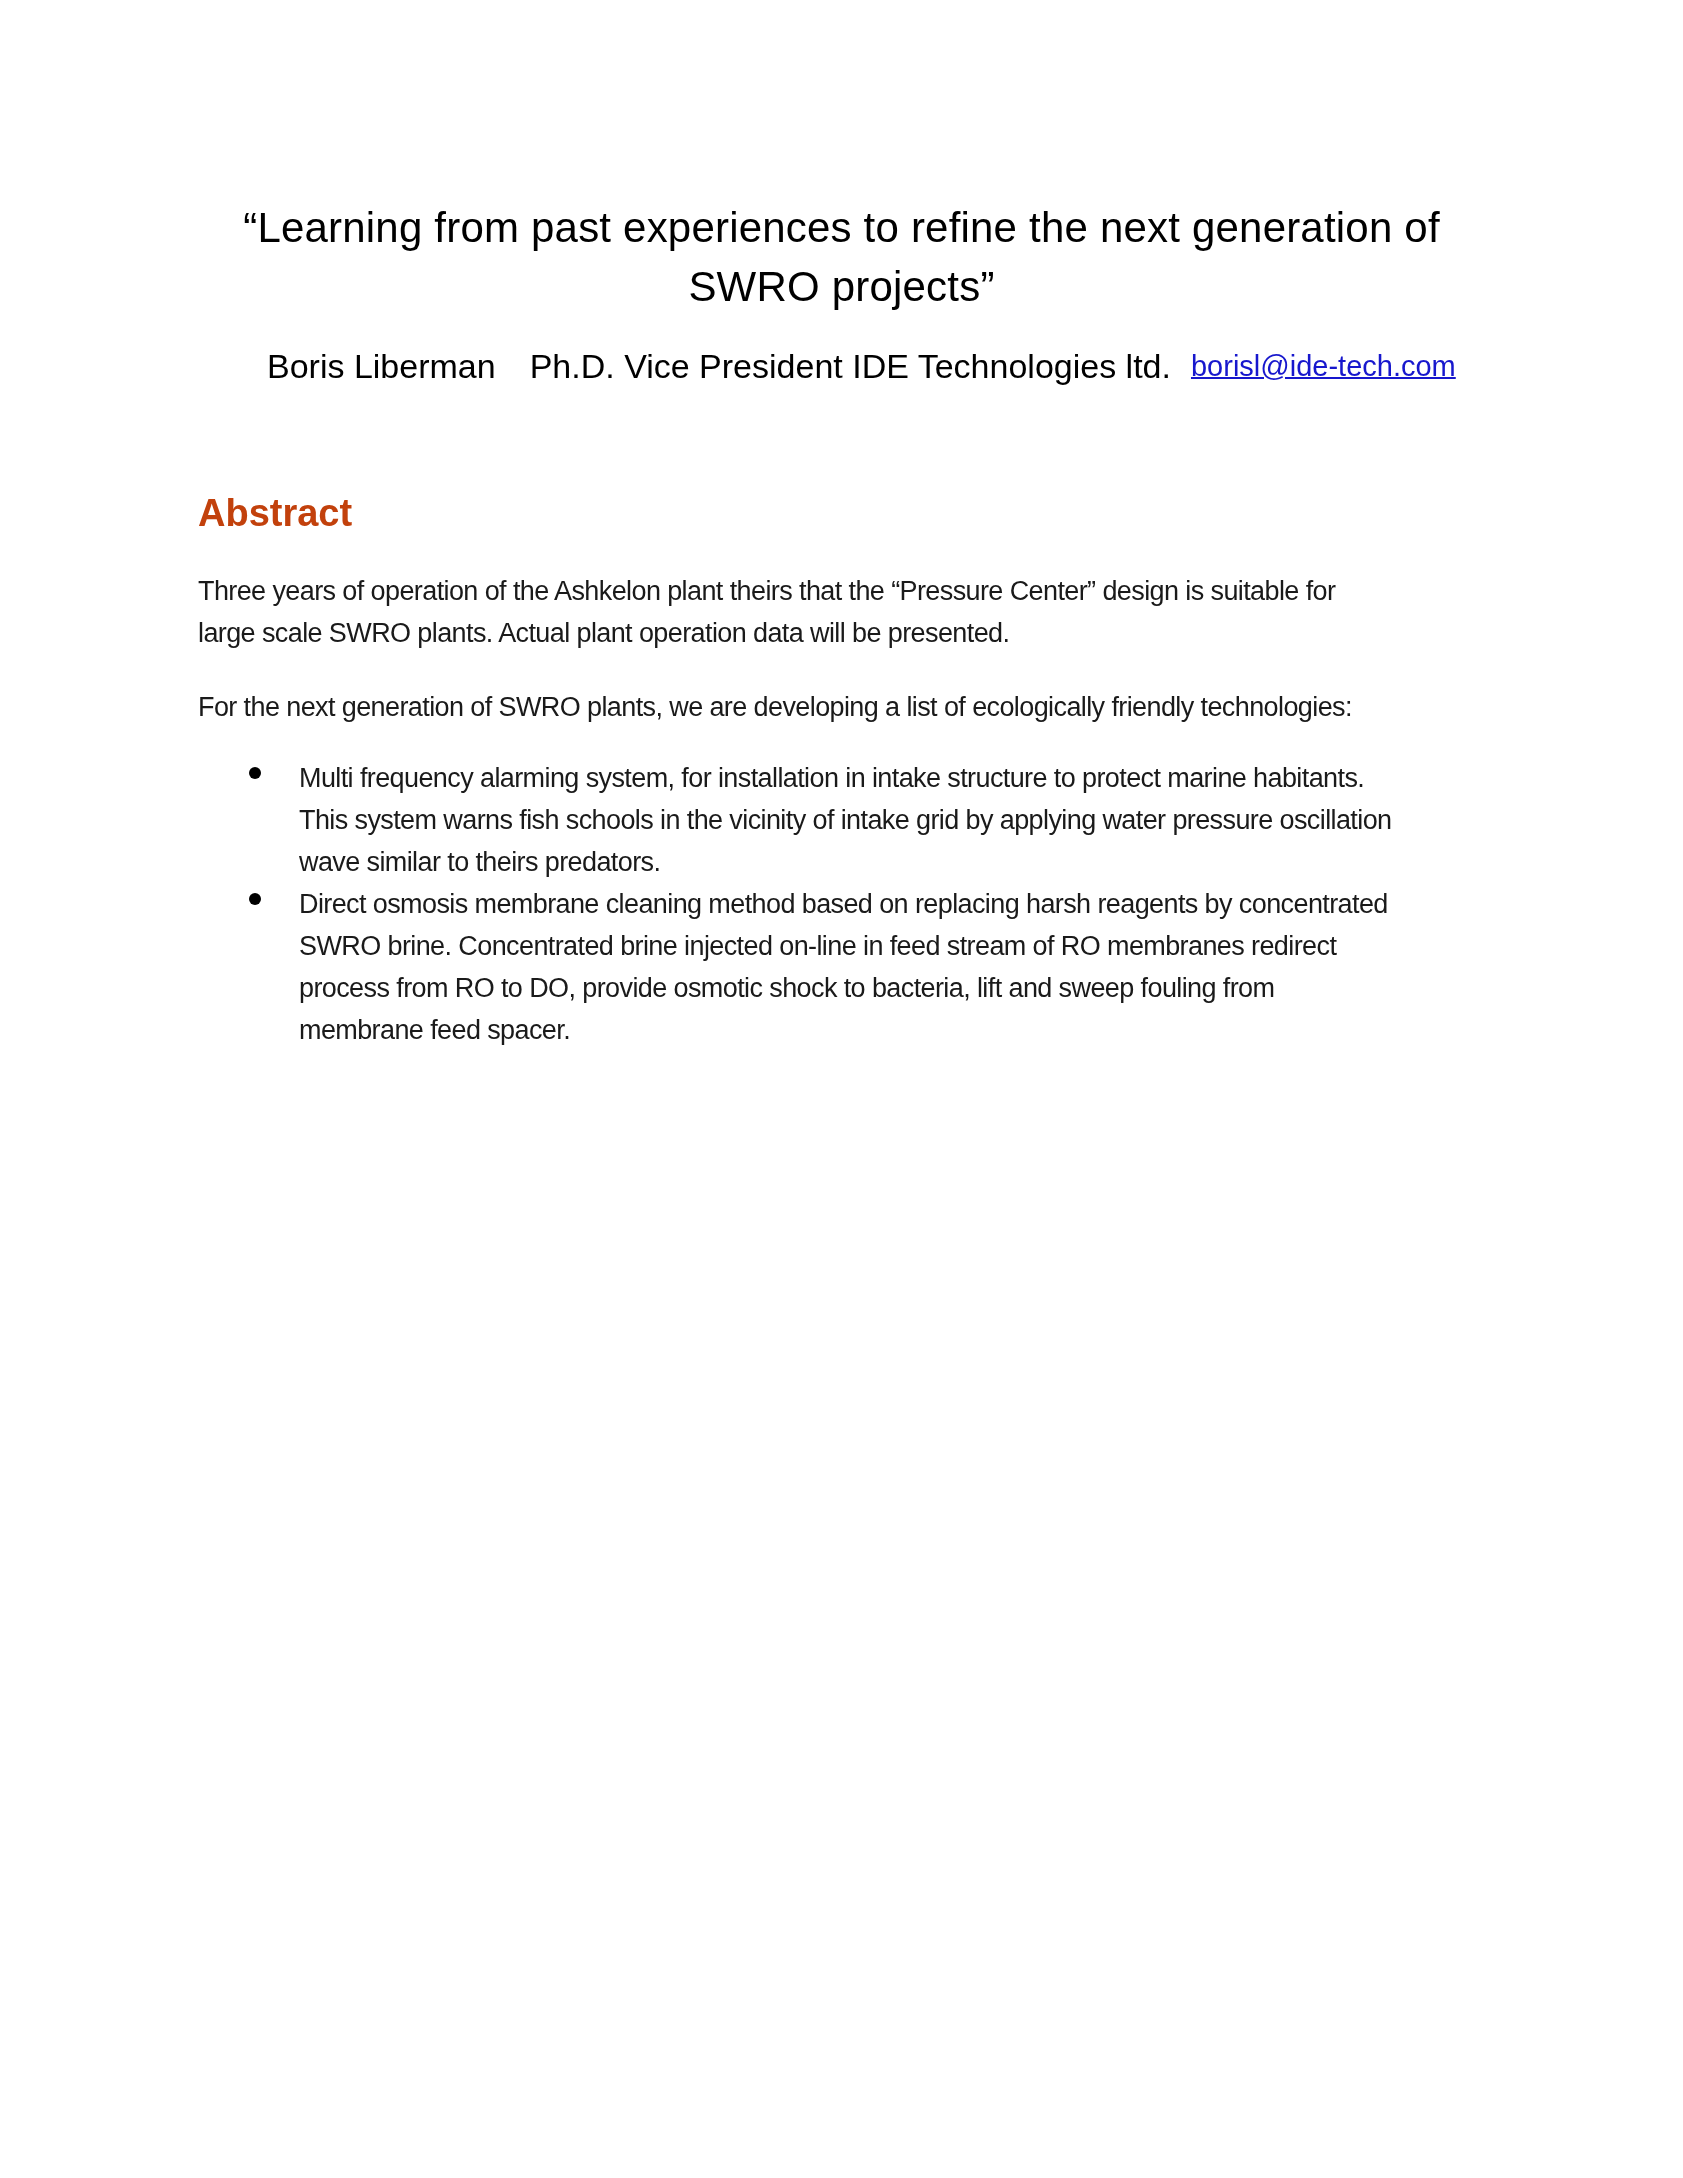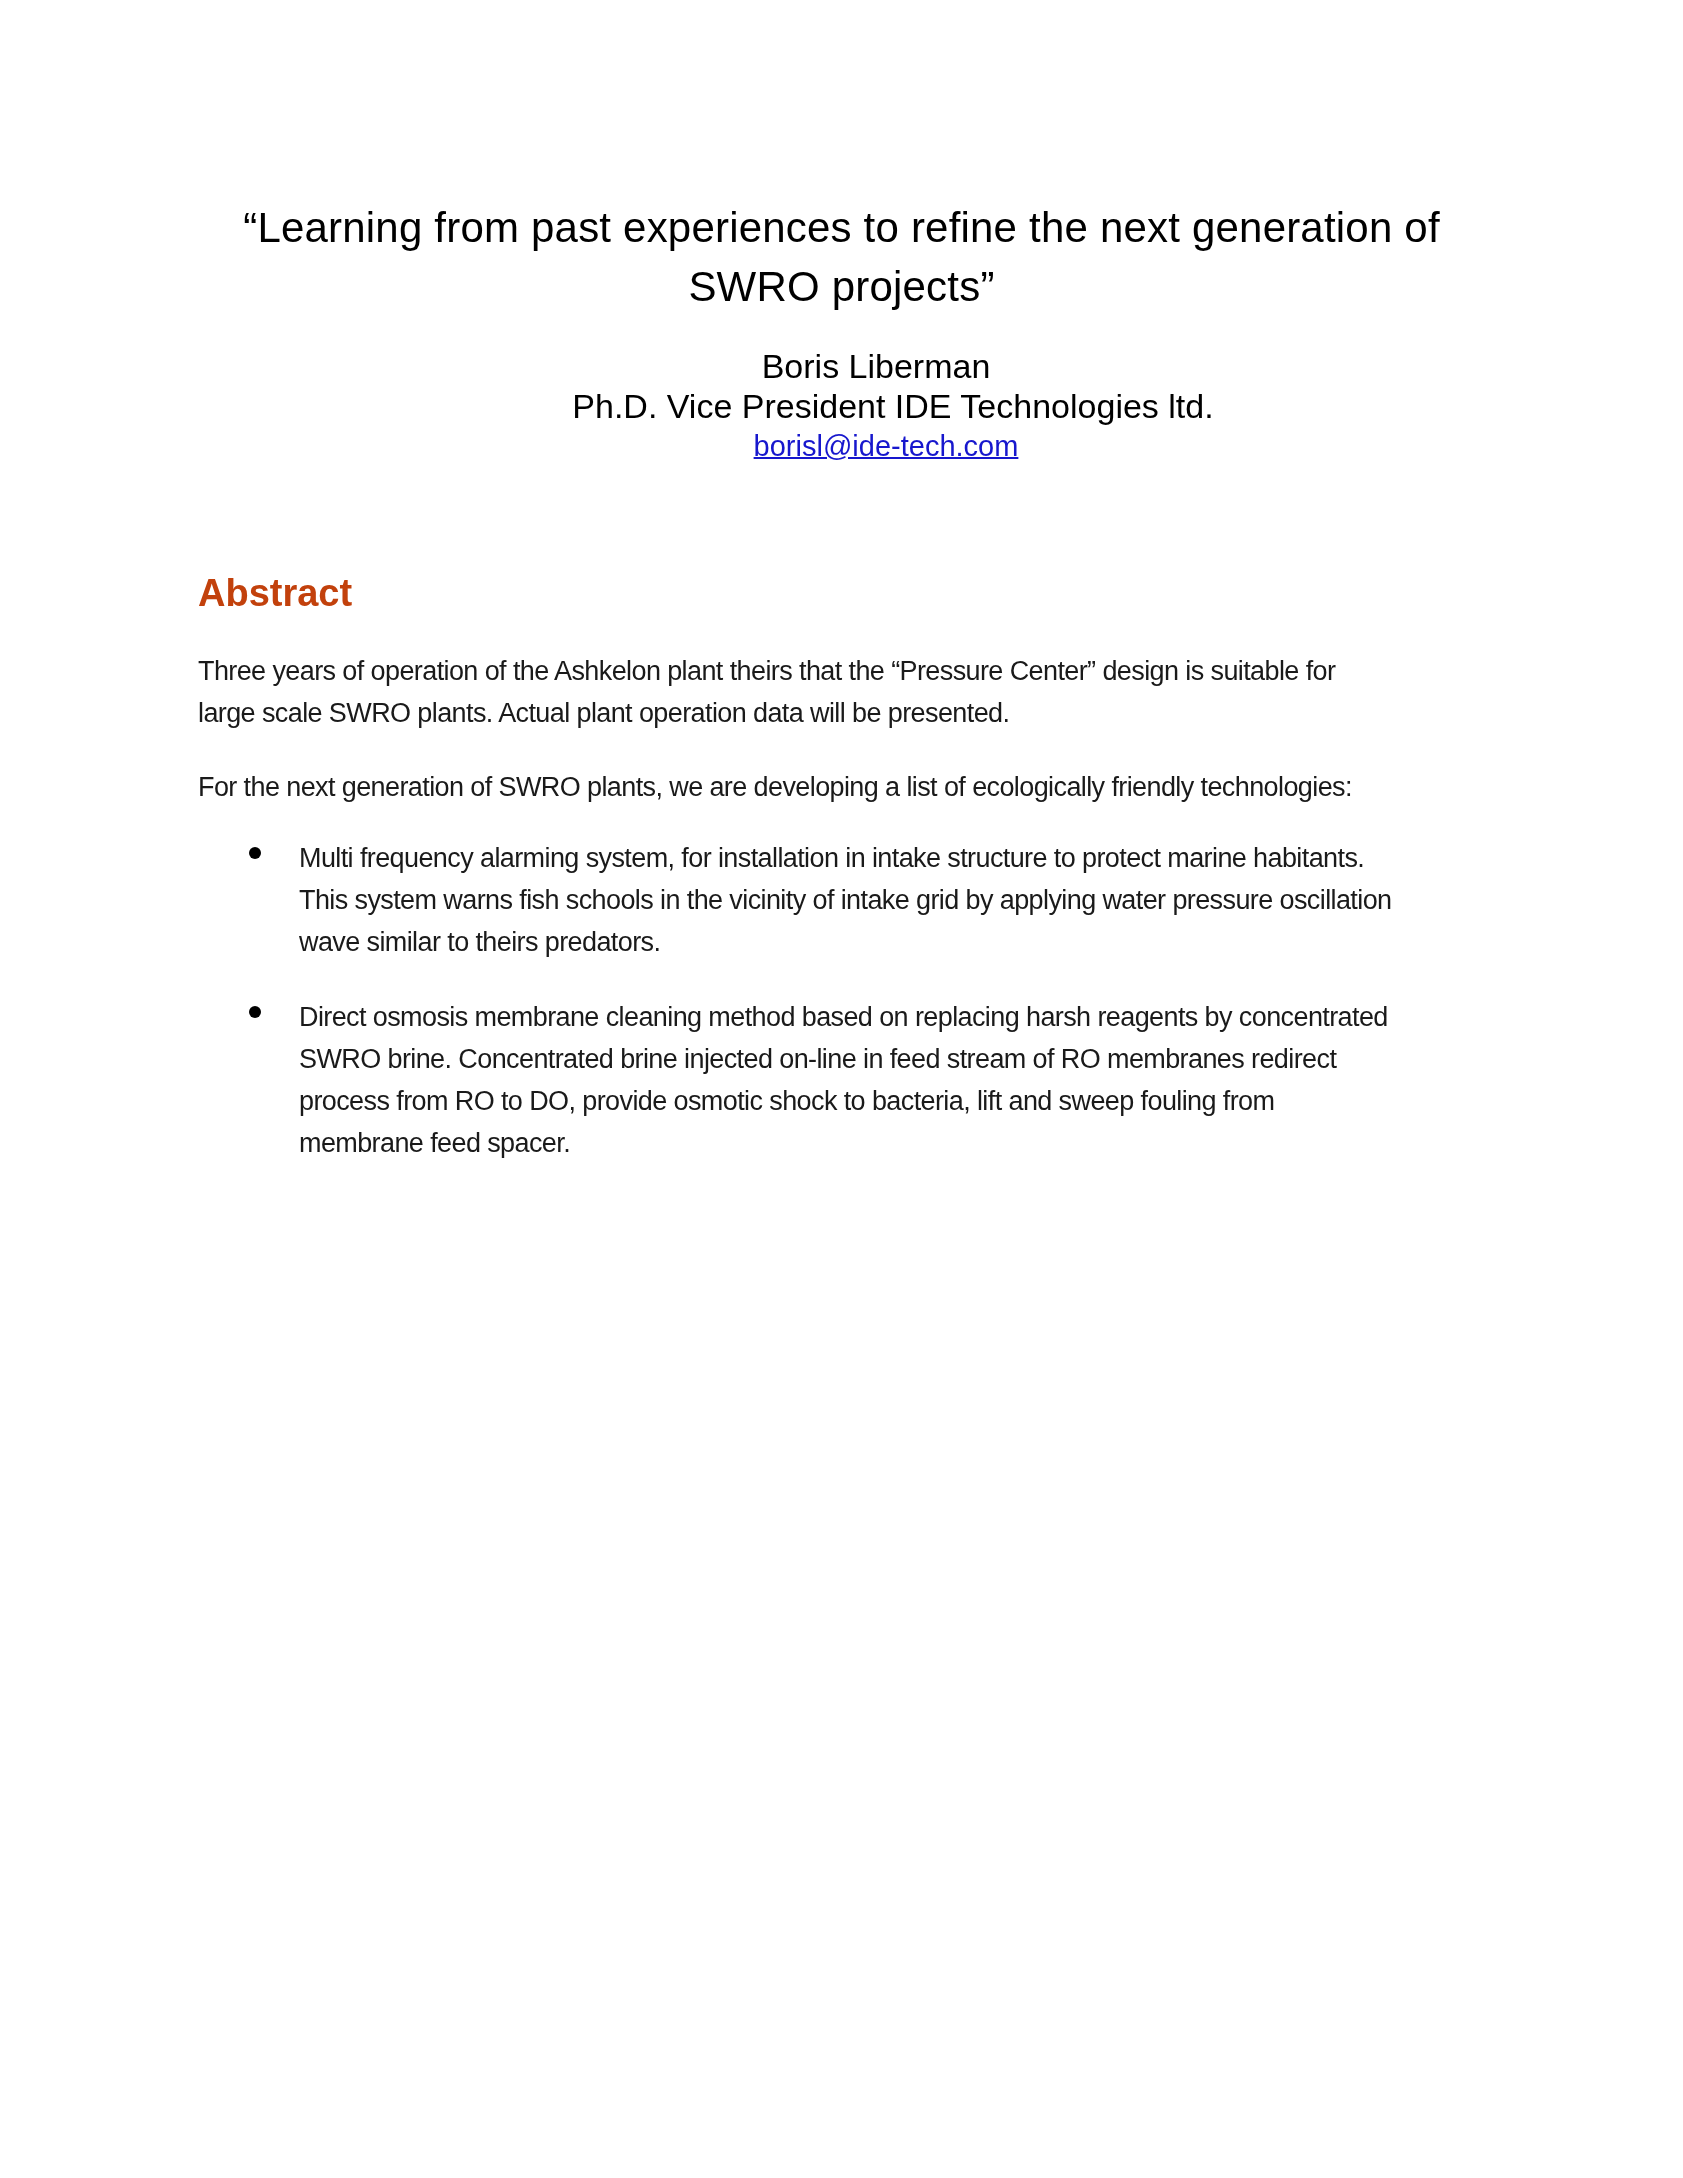--- a/index.html
+++ b/index.html
@@ -30,21 +30,20 @@
     letter-spacing: 0.2px;
   }
   .author-line {
     margin-top: 30px;
     padding-left: 69px;
     font-size: 34px;
     line-height: 40px;
     color: #000000;
     display: flex;
     align-items: center;
-    flex-direction: column;
   }
   .author-credentials { margin-left: 34px; }
   .author-email {
     margin-left: 20px;
     font-size: 29px;
     color: #1717cd;
     text-decoration: underline;
     text-decoration-thickness: 2px;
     cursor: pointer;
   }
@@ -67,21 +66,21 @@
   .bullet-list {
     list-style: none;
     margin: 29px 0 0 0;
     padding: 0;
   }
   .bullet-item {
     position: relative;
     padding-left: 101px;
     margin-top: 0;
   }
-  .bullet-item + .bullet-item { margin-top: 33px; }
+  .bullet-item + .bullet-item { }
   .bullet-dot {
     position: absolute;
     left: 51px;
     top: 10px;
     width: 12px;
     height: 12px;
     border-radius: 50%;
     background: #000000;
   }
 </style>

